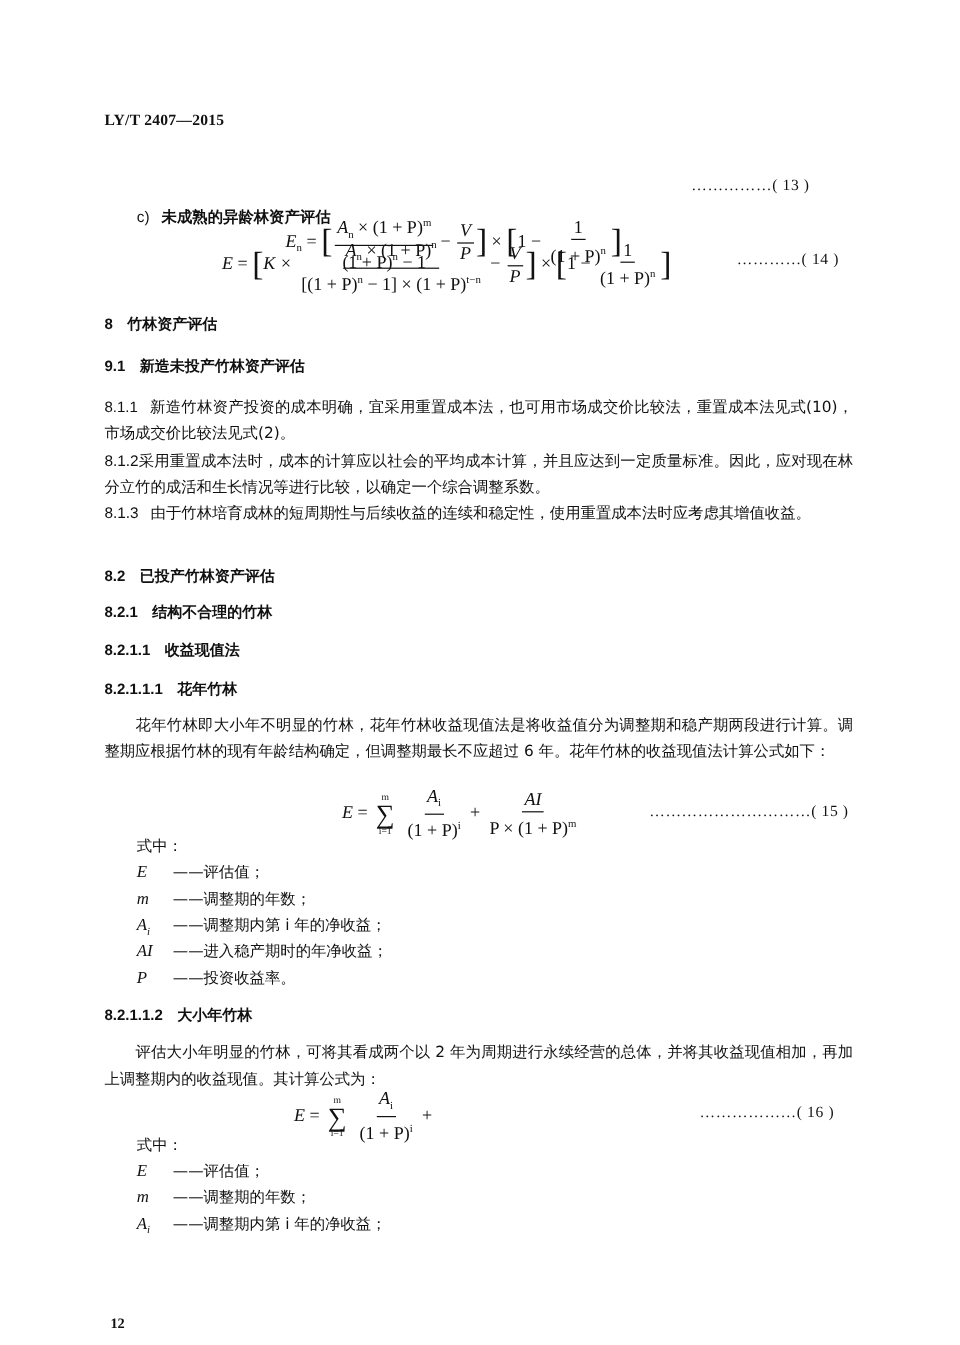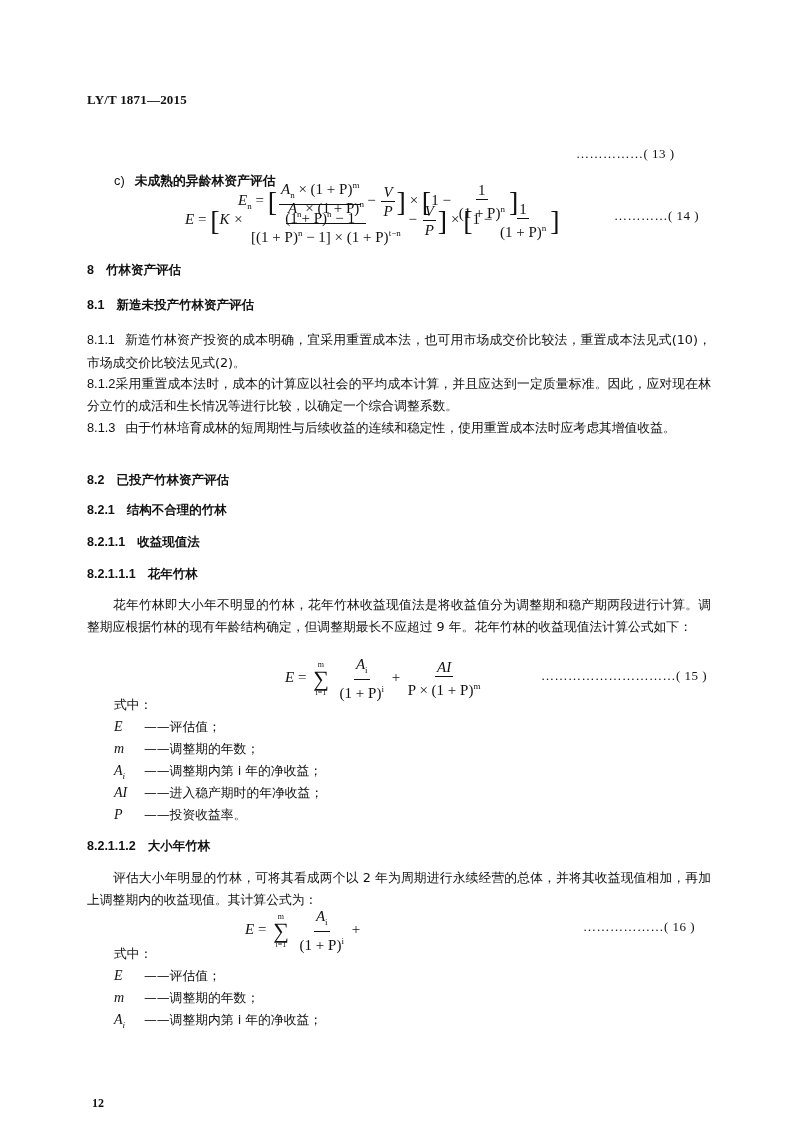--- a/index.html
+++ b/index.html
@@ -24,21 +24,21 @@
   .sum { display:inline-flex; flex-direction:column; align-items:center; vertical-align:middle; line-height:1; margin:0 3px; }
   .sum .big { font-size:22px; line-height:20px; }
   .sum .lim { font-size:8px; }
   .def { font-family:"DejaVu Sans", sans-serif; font-size:12.8px; }
   .def .sym { display:inline-block; width:30px; font-family:"Liberation Serif", serif; font-style:italic; font-size:14px; }
   .pn { left:92px; top:1096px; font-family:"Liberation Serif", serif; font-weight:bold; font-size:12px; }
 </style>
 </head>
 <body>
 
-<div class="abs hdr">LY/T 1871—2015</div>
+<div class="abs hdr">LY/T 2407—2015</div>
 
 <div class="abs math" style="left:238px; top:133px;margin-top:43px;">
   <i>E</i><sub>n</sub> =
   <span class="br">[</span><span class="frac">
       <span class="num"><i>A</i><sub>n</sub><span> × (1 + P)</span><sup>m</sup></span>
       <span><span>(1 + P)</span><sup>n</sup><span> − 1</span></span>
     </span> −
   <span class="frac">
       <span class="num"><i>V</i></span>
       <span><i>P</i></span>
@@ -72,21 +72,21 @@
       <span><span>(1 + P)</span><sup>n</sup></span>
     </span><span class="br">]</span>
 </div>
 <div class="abs eqno" style="left:614px; top:208px;">…………( 14 )</div>
 
 <div class="abs h" style="left:87px; top:262px;">
   <span class="n">8</span><span>竹林资产评估</span>
 </div>
 
 <div class="abs h" style="left:87px; top:297px;">
-  <span class="n">8.1</span><span>新造未投产竹林资产评估</span>
+  <span class="n">9.1</span><span>新造未投产竹林资产评估</span>
 </div>
 
 <div class="para" style="top:329px;">
   <span class="h" style="font-weight:normal;font-family:'Liberation Sans',sans-serif;margin-right:10px">8.1.1</span><span>新造竹林资产投资的成本明确，宜采用重置成本法，也可用市场成交价比较法，重置成本法见式(10)，市场成交价比较法见式(2)。</span>
 </div>
 
 <div class="para" style="top:373px;">
   <span style="font-family:'Liberation Sans',sans-serif;">8.1.2</span><span>采用重置成本法时，成本的计算应以社会的平均成本计算，并且应达到一定质量标准。因此，应对现在林分立竹的成活和生长情况等进行比较，以确定一个综合调整系数。</span>
 </div>
 
@@ -103,21 +103,21 @@
 </div>
 
 <div class="abs h" style="left:87px; top:534px;">
   <span class="n">8.2.1.1</span><span>收益现值法</span>
 </div>
 
 <div class="abs h" style="left:87px; top:566px;">
   <span class="n">8.2.1.1.1</span><span>花年竹林</span>
 </div>
 
-<div class="para indent" style="top:594px;">花年竹林即大小年不明显的竹林，花年竹林收益现值法是将收益值分为调整期和稳产期两段进行计算。调整期应根据竹林的现有年龄结构确定，但调整期最长不应超过 9 年。花年竹林的收益现值法计算公式如下：</div>
+<div class="para indent" style="top:594px;">花年竹林即大小年不明显的竹林，花年竹林收益现值法是将收益值分为调整期和稳产期两段进行计算。调整期应根据竹林的现有年龄结构确定，但调整期最长不应超过 6 年。花年竹林的收益现值法计算公式如下：</div>
 
 <div class="abs math" style="left:285px; top:655px;">
   <i>E</i> =
   <span class="sum">
       <span class="lim">m</span>
       <span class="big">∑</span>
       <span class="lim">i=1</span>
     </span>
   <span class="frac">
       <span class="num"><i>A</i><sub>i</sub></span>

